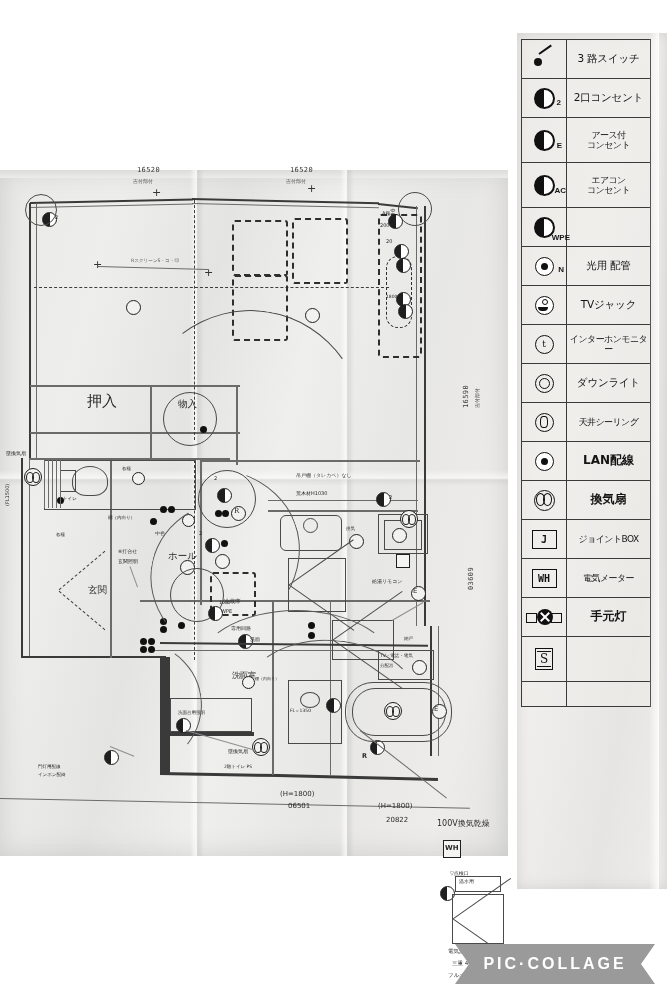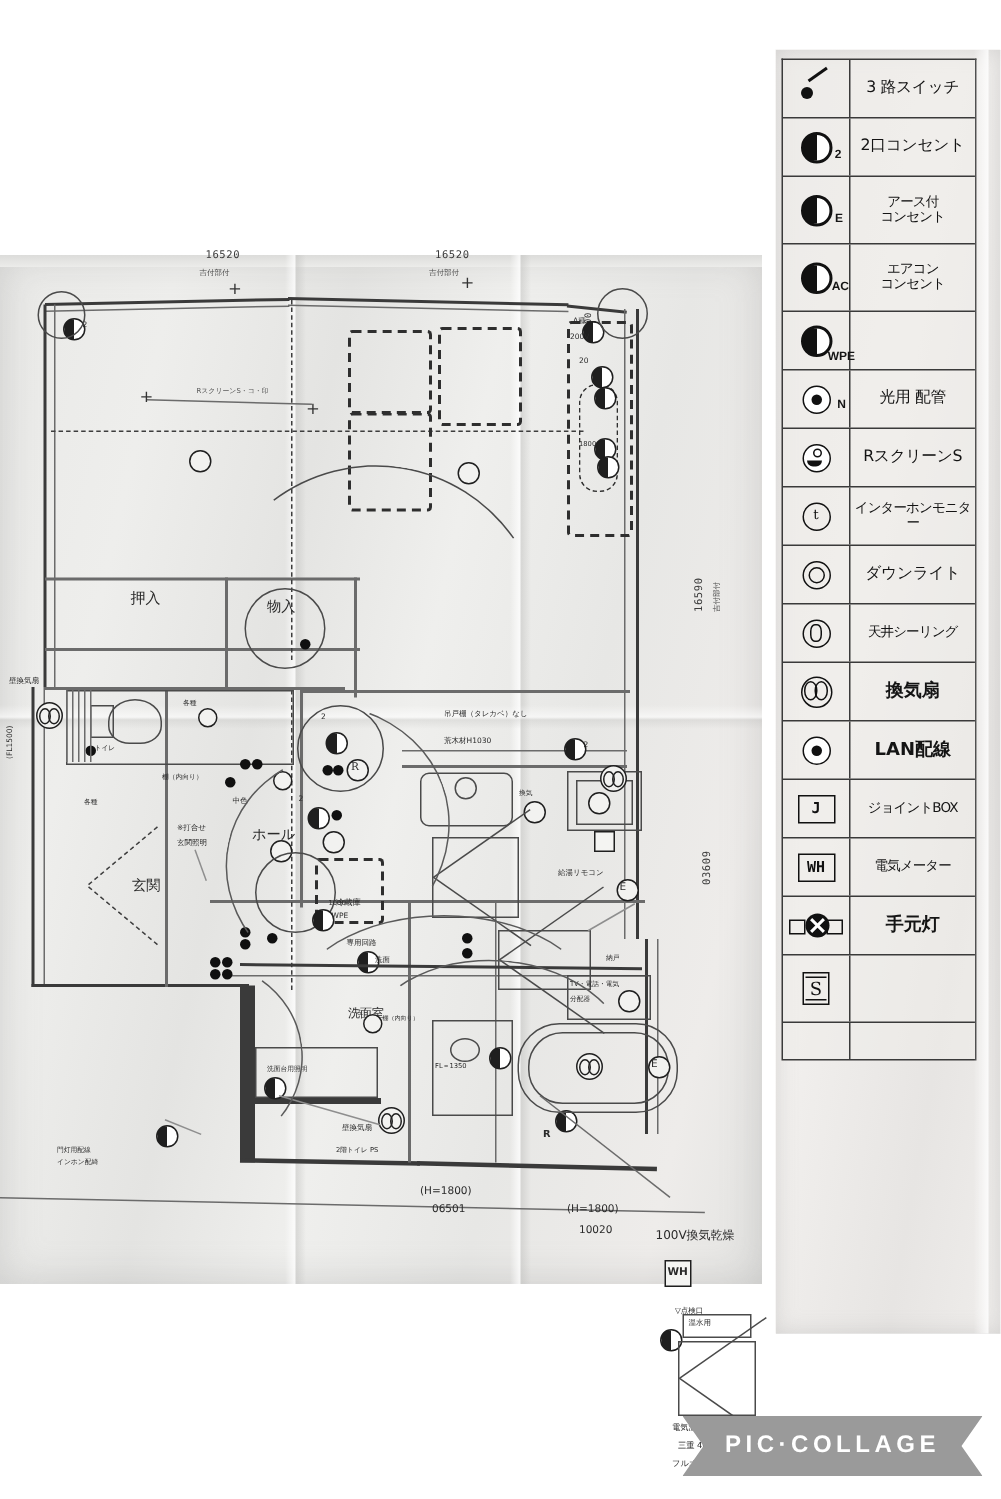--- a/index.html
+++ b/index.html
@@ -203,21 +203,21 @@
   <div class="dashbox thinb" style="left:386px;top:86px;width:24px;height:70px;border-radius:12px;"></div>
   <div class="dashbox" style="left:210px;top:402px;width:42px;height:40px;"></div>
 
   <div class="ln thin" style="left:98px;top:96px;width:110px;height:1px;transform:rotate(1.6deg);transform-origin:left center;"></div>
   <div class="txt" style="left:131px;top:88px;font-size:4.6px;color:#555;">RスクリーンS・コ・印</div>
   <div class="txt" style="left:93px;top:88px;font-size:11px;color:#333;">+</div>
   <div class="txt" style="left:204px;top:96px;font-size:11px;color:#333;">+</div>
   <div class="txt" style="left:152px;top:16px;font-size:11px;color:#333;">+</div>
   <div class="txt" style="left:307px;top:12px;font-size:11px;color:#333;">+</div>
 
-  <div class="txt" style="left:87px;top:222px;font-size:10px;">押入</div>
+  <div class="txt" style="left:87px;top:222px;font-size:15px;">押入</div>
   <div class="txt" style="left:178px;top:228px;font-size:9.5px;">物入</div>
   <div class="txt" style="left:168px;top:380px;font-size:9.5px;">ホール</div>
   <div class="txt" style="left:88px;top:414px;font-size:9.5px;">玄関</div>
   <div class="txt" style="left:232px;top:500px;font-size:8px;">洗面室</div>
   <div class="txt" style="left:224px;top:428px;font-size:5.5px;">冷蔵庫</div>
 
   <div class="sym sym-outlet" style="left:388px;top:44px;"></div>
   <div class="txt" style="left:382px;top:40px;font-size:5px;">A種</div>
   <div class="txt" style="left:380px;top:52px;font-size:5px;">200V</div>
   <div class="sym sym-outlet" style="left:394px;top:74px;"></div>
@@ -360,21 +360,21 @@
   <div class="txt" style="left:459px;top:708px;font-size:5px;">温水用</div>
   <div class="sym sym-outlet" style="left:440px;top:716px;"></div>
   <div class="xbox" style="left:452px;top:724px;width:50px;height:48px;"></div>
   <div class="txt" style="left:448px;top:778px;font-size:5.5px;">電気温水器</div>
   <div class="txt" style="left:452px;top:790px;font-size:5.5px;">三重 460</div>
   <div class="txt" style="left:448px;top:802px;font-size:5.5px;">フルオート S</div>
 
   <div class="txt" style="left:280px;top:620px;font-size:7px;">(H=1800)</div>
   <div class="txt" style="left:288px;top:632px;font-size:7px;">06501</div>
   <div class="txt" style="left:378px;top:632px;font-size:7px;">(H=1800)</div>
-  <div class="txt" style="left:386px;top:646px;font-size:7px;">10020</div>
+  <div class="txt" style="left:386px;top:646px;font-size:7px;">20822</div>
   <div class="txt" style="left:437px;top:648px;font-size:8px;">100V換気乾燥</div>
   <div class="ln thin" style="left:360px;top:560px;width:110px;height:1px;transform:rotate(38deg);transform-origin:left center;"></div>
 
   <div class="ln vthin" style="left:186px;top:560px;width:70px;height:1px;transform:rotate(16deg);transform-origin:left center;"></div>
   <div class="ln vthin" style="left:110px;top:576px;width:26px;height:1px;transform:rotate(22deg);transform-origin:left center;"></div>
   <div class="ln vthin" style="left:392px;top:450px;width:36px;height:1px;transform:rotate(-30deg);transform-origin:left center;"></div>
   <div class="ln vthin" style="left:130px;top:396px;width:22px;height:1px;transform:rotate(70deg);transform-origin:left center;"></div>
 
   <div class="curve" style="left:80px;top:300px;width:220px;height:180px;border-color:transparent;border-right-color:#5a5a5a;transform:rotate(-20deg);"></div>
   <div class="curve" style="left:150px;top:330px;width:180px;height:160px;border-color:transparent;border-left-color:#5a5a5a;transform:rotate(12deg);"></div>
@@ -438,21 +438,21 @@
         </span>
         <span class="lg-suffix" style="right:2px;bottom:11px;">N</span>
       </div>
       <div class="lg-lab">光用 配管</div>
     </div>
 
     <div class="lg-row">
       <div class="lg-sym">
           <span class="g-tv"></span>
         </div>
-      <div class="lg-lab">RスクリーンS</div>
+      <div class="lg-lab">TVジャック</div>
     </div>
 
     <div class="lg-row">
       <div class="lg-sym">
           <span class="g-intr">t</span>
         </div>
       <div class="lg-lab sm">インターホンモニター</div>
     </div>
 
 
@@ -469,32 +469,32 @@
       <div class="lg-sym">
           <span class="g-ceil">
             <i></i>
           </span>
         </div>
       <div class="lg-lab sm">天井シーリング</div>
     </div>
 
     <div class="lg-row">
       <div class="lg-sym">
-          <span class="g-fan"></span>
-        </div>
-      <div class="lg-lab big">換気扇</div>
-    </div>
-
-    <div class="lg-row">
-      <div class="lg-sym">
           <span class="g-dotring">
             <i></i>
           </span>
         </div>
       <div class="lg-lab big">LAN配線</div>
+    </div>
+
+    <div class="lg-row">
+      <div class="lg-sym">
+          <span class="g-fan"></span>
+        </div>
+      <div class="lg-lab big">換気扇</div>
     </div>
 
 
     <div class="lg-row">
       <div class="lg-sym">
         <span class="g-sq">J</span>
       </div>
       <div class="lg-lab sm">ジョイントBOX</div>
     </div>
 

